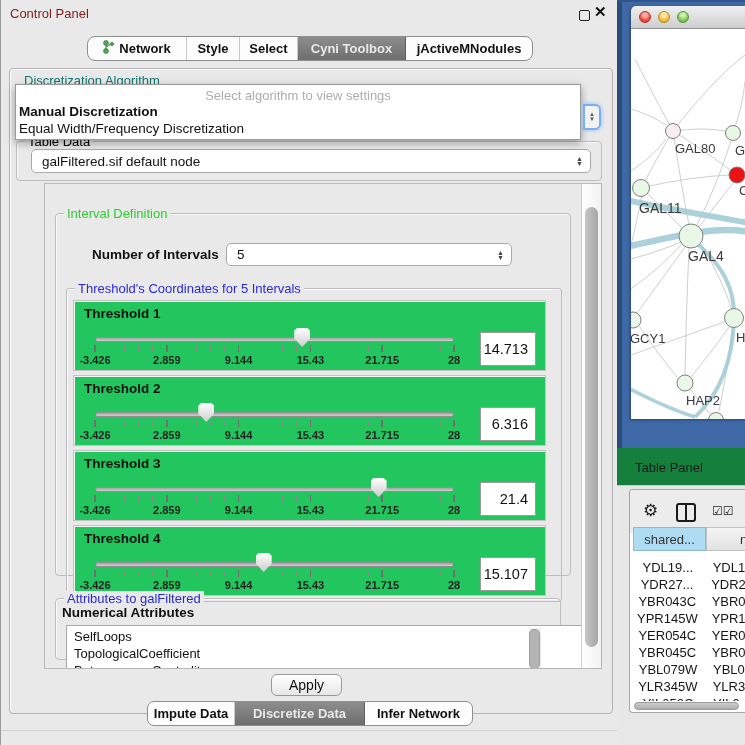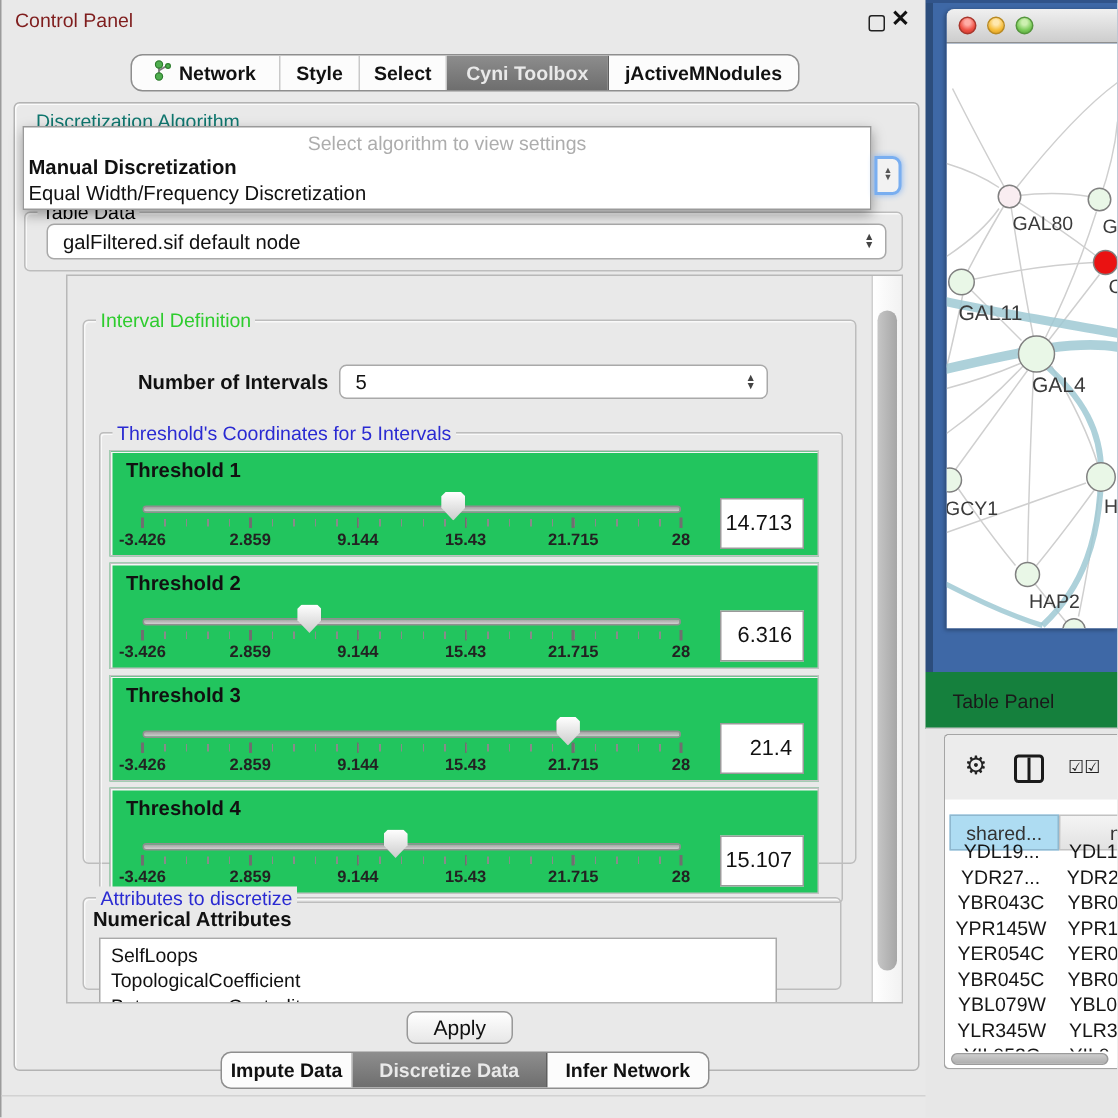--- a/index.html
+++ b/index.html
@@ -95,21 +95,21 @@
   .tp-box{position:absolute;left:629px;top:489px;width:116px;height:224px;background:#fff;
           border:1px solid #a5a5a5;border-right:none;border-radius:4px 0 0 4px;
           overflow:hidden;box-sizing:border-box;}
   .tp-toolbar{position:absolute;left:0;top:0;width:100%;height:43px;background:#ececec;}
   .gear{position:absolute;left:13px;top:10px;font-size:17px;color:#222;}
   .split-icon{position:absolute;left:46px;top:13px;width:16px;height:15px;
               border:2px solid #1a1a1a;border-radius:3px;}
   .split-icon:after{content:"";position:absolute;left:50%;top:0;bottom:0;width:2px;
                     margin-left:-1px;background:#1a1a1a;}
   .checks{position:absolute;left:82px;top:14px;font-size:12px;color:#222;letter-spacing:0px;}
-  .tp-hcell{position:absolute;top:53px;height:24px;box-sizing:border-box;font-size:13px;
+  .tp-hcell{position:absolute;top:37px;height:24px;box-sizing:border-box;font-size:13px;
             color:#333;display:flex;align-items:center;}
   .tp-hcell.c1{left:3px;width:73px;background:#aedcf2;border:1px solid #8fb8cf;
                justify-content:center;}
   .tp-hcell.c2{left:76px;width:42px;background:linear-gradient(#f4f4f4,#e2e2e2);
                border:1px solid #c2c2c2;padding-left:33px;overflow:hidden;}
   .tp-rows{position:absolute;left:0;top:69px;width:100%;height:142px;overflow:hidden;}
   .tp-row{display:flex;height:17px;font-size:13px;color:#161616;align-items:center;}
   .tp-row .c1{width:76px;text-align:center;overflow:hidden;white-space:nowrap;}
   .tp-row .c2{padding-left:7px;overflow:hidden;white-space:nowrap;}
   .hscroll{position:absolute;left:3px;top:212px;width:112px;height:9px;}
@@ -252,23 +252,23 @@
                 <div class="sl-major" style="left: 379.25px;"></div>
                 <div class="sl-label" style="left: 350px;">28</div>
                 <div class="sl-thumb" style="left: 181.727px;"></div>
                 <div class="thr-value">15.107</div>
               </div>
             </div>
         </div>
       </div>
 
       <div class="fieldset" style="left:10px;top:414px;width:504px;height:60px;">
-        <div class="legend blue">Attributes to discretize</div>
+        <div class="legend blue">Attributes to galFiltered</div>
         <div style="position:absolute;left:6px;top:6px;font-size:13.5px;font-weight:bold;color:#111;">Numerical Attributes</div>
-        <div class="attr-list" style="left:10px;top:26px;width:452px;height:46px;">
+        <div class="attr-list" style="left:10px;top:26px;width:536px;height:46px;">
           <div id="attrList" style="padding-top:2px;">
               <div class="attr-item">SelfLoops</div>
               <div class="attr-item">TopologicalCoefficient</div>
               <div class="attr-item">BetweennessCentrality</div>
             </div>
           <div style="position:absolute;left:462px;top:2px;width:12px;height:42px;background:#ededed;">
             <div style="position:absolute;left:0px;top:1px;width:11px;height:40px;background:#b4b4b4;border:1px solid #9e9e9e;border-radius:5px;box-sizing:border-box;"></div>
           </div>
         </div>
       </div>

